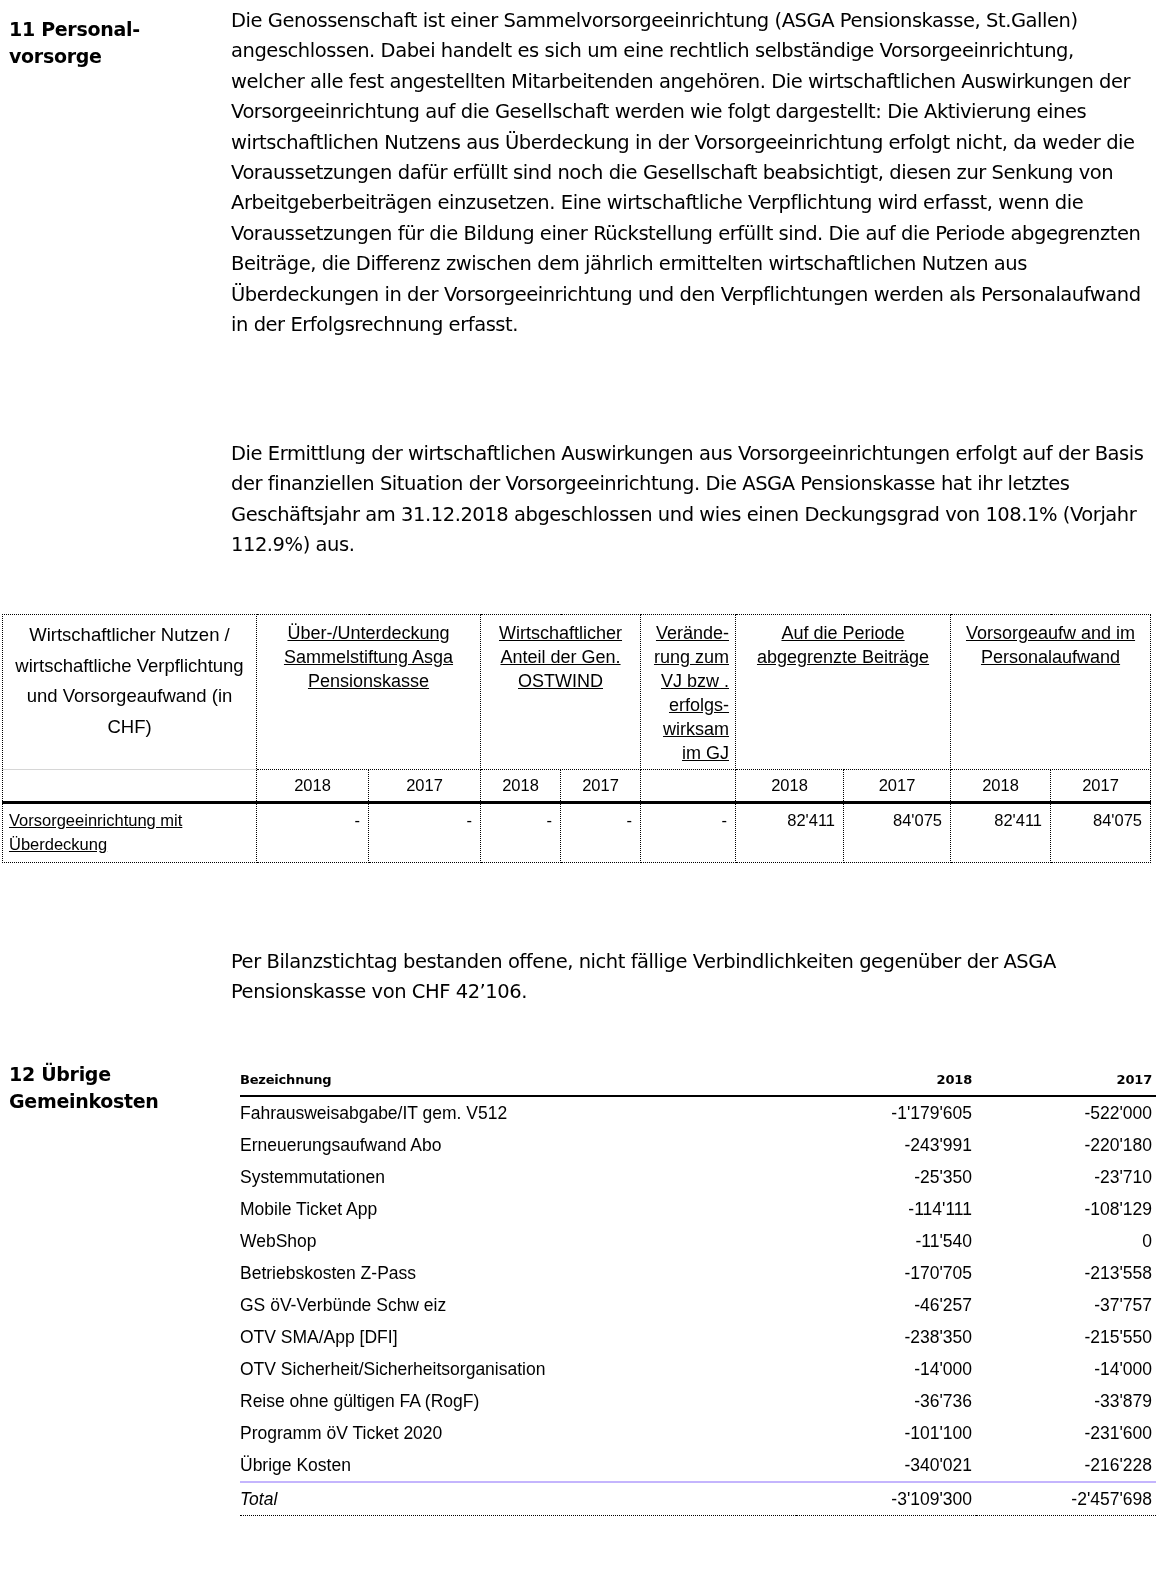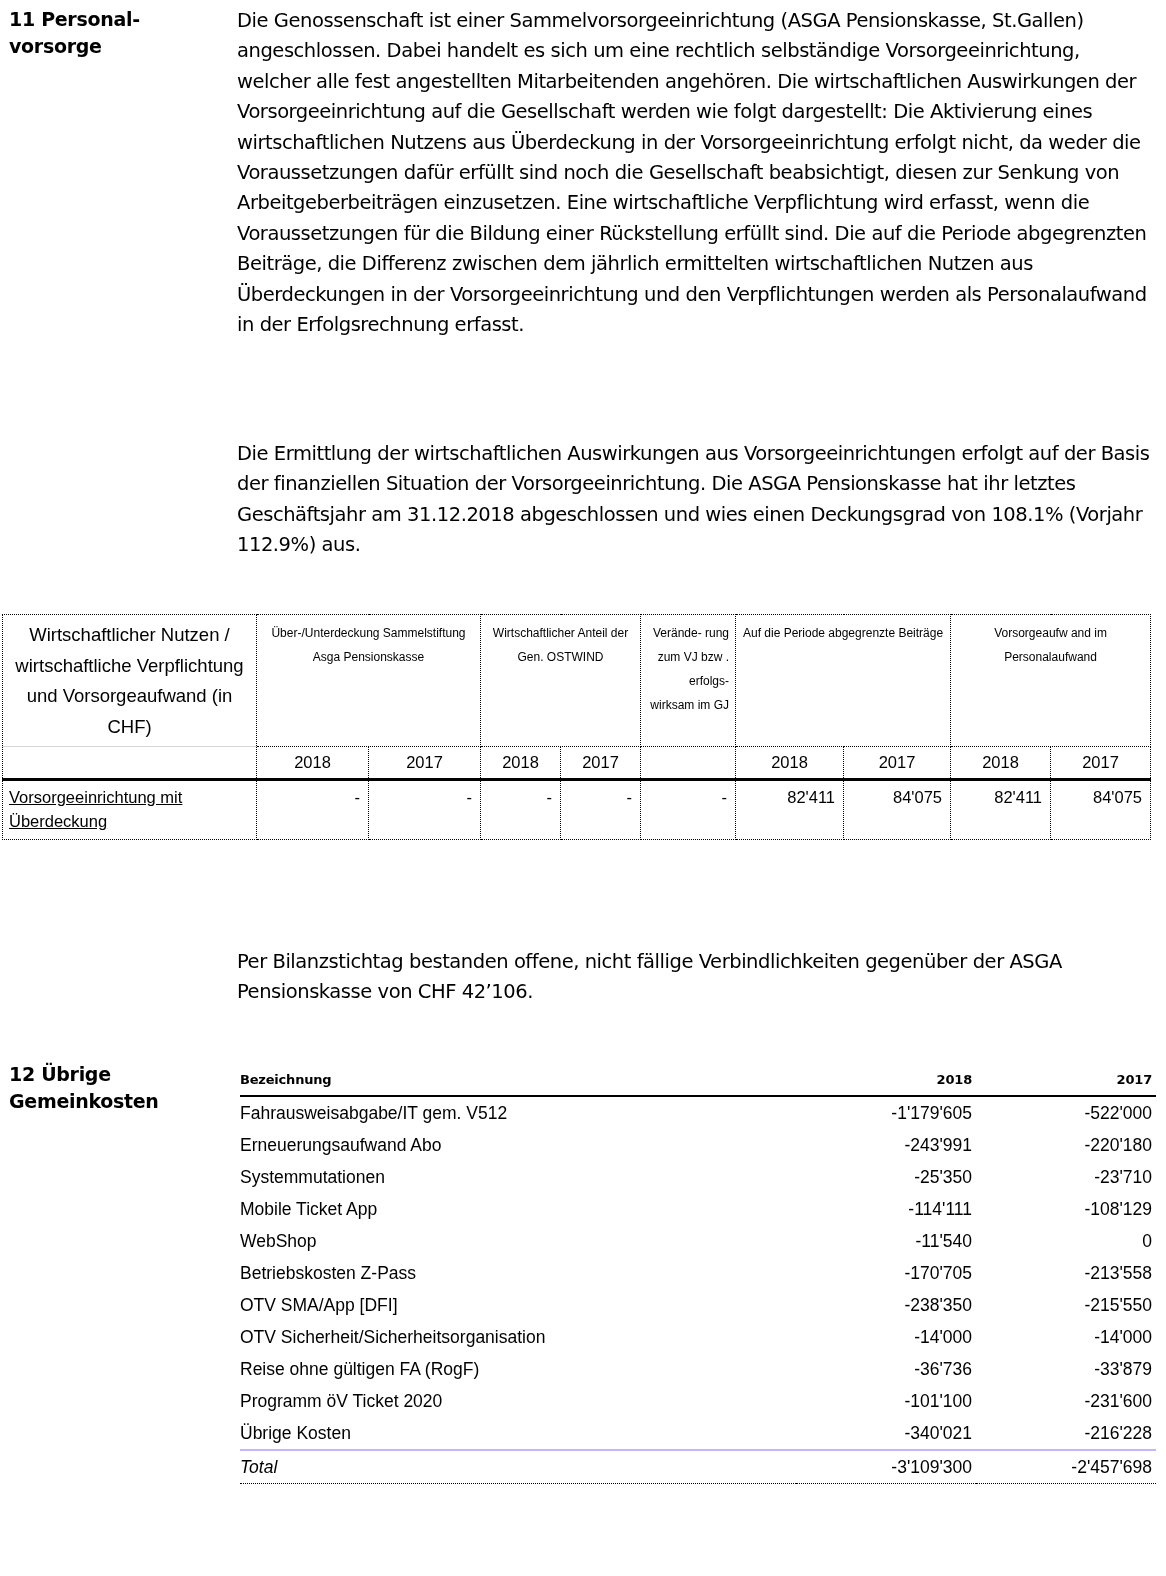--- a/index.html
+++ b/index.html
@@ -19,26 +19,26 @@
   
   .section-heading {
     position: absolute;
     font-family: "DejaVu Sans", sans-serif;
     font-weight: bold;
     font-size: 19px;
     line-height: 27px;
     letter-spacing: -0.3px;
     color: #000;
   }
-  #heading-11 { left: 9px; top: 6px; width: 225px; }
+  #heading-11 { left: 9px; top: 16px; width: 225px; }
   #heading-12 { left: 9px; top: 1061px; width: 225px; }
 
   .body-para {
     position: absolute;
-    left: 237px;
+    left: 231px;
     width: 920px;
     font-family: "DejaVu Sans", sans-serif;
     font-size: 19.5px;
     line-height: 30.4px;
     letter-spacing: -0.45px;
     text-align: left;
     color: #000;
   }
   #para-1 { top: 6px; }
   #para-2 { top: 439px; }
@@ -68,21 +68,22 @@
     text-align: center;
     padding: 5px 6px 4px 6px !important;
     font-size: 18.5px;
     line-height: 30.5px;
     border-bottom: 1px solid #d6d6d6 !important;
   }
   .pt-grouphead {
     text-align: center;
     padding: 6px 6px 4px 6px !important;
     line-height: 24px;
-    font-size: 12px;
+    font-size: 18px;
+    text-decoration: underline;
   }
   .pt-grouphead.rt { text-align: right; }
   .pt-yearcell {
     text-align: center;
     padding: 3px 6px 4px 6px !important;
     font-size: 16.5px;
     line-height: 24px;
     border-bottom: 3px solid #000 !important;
   }
   .pt-yearcell.blankyear { border-bottom: 3px solid #000 !important; }
@@ -249,20 +250,25 @@
           <td class="c-name">WebShop</td>
           <td class="c-num">-11'540</td>
           <td class="c-num">0</td>
         </tr>
         <tr>
           <td class="c-name">Betriebskosten Z-Pass</td>
           <td class="c-num">-170'705</td>
           <td class="c-num">-213'558</td>
         </tr>
         <tr>
+          <td class="c-name">GS öV-Verbünde Schw eiz</td>
+          <td class="c-num">-46'257</td>
+          <td class="c-num">-37'757</td>
+        </tr>
+        <tr>
           <td class="c-name">OTV SMA/App [DFI]</td>
           <td class="c-num">-238'350</td>
           <td class="c-num">-215'550</td>
         </tr>
         <tr>
           <td class="c-name">OTV Sicherheit/Sicherheitsorganisation</td>
           <td class="c-num">-14'000</td>
           <td class="c-num">-14'000</td>
         </tr>
         <tr>

